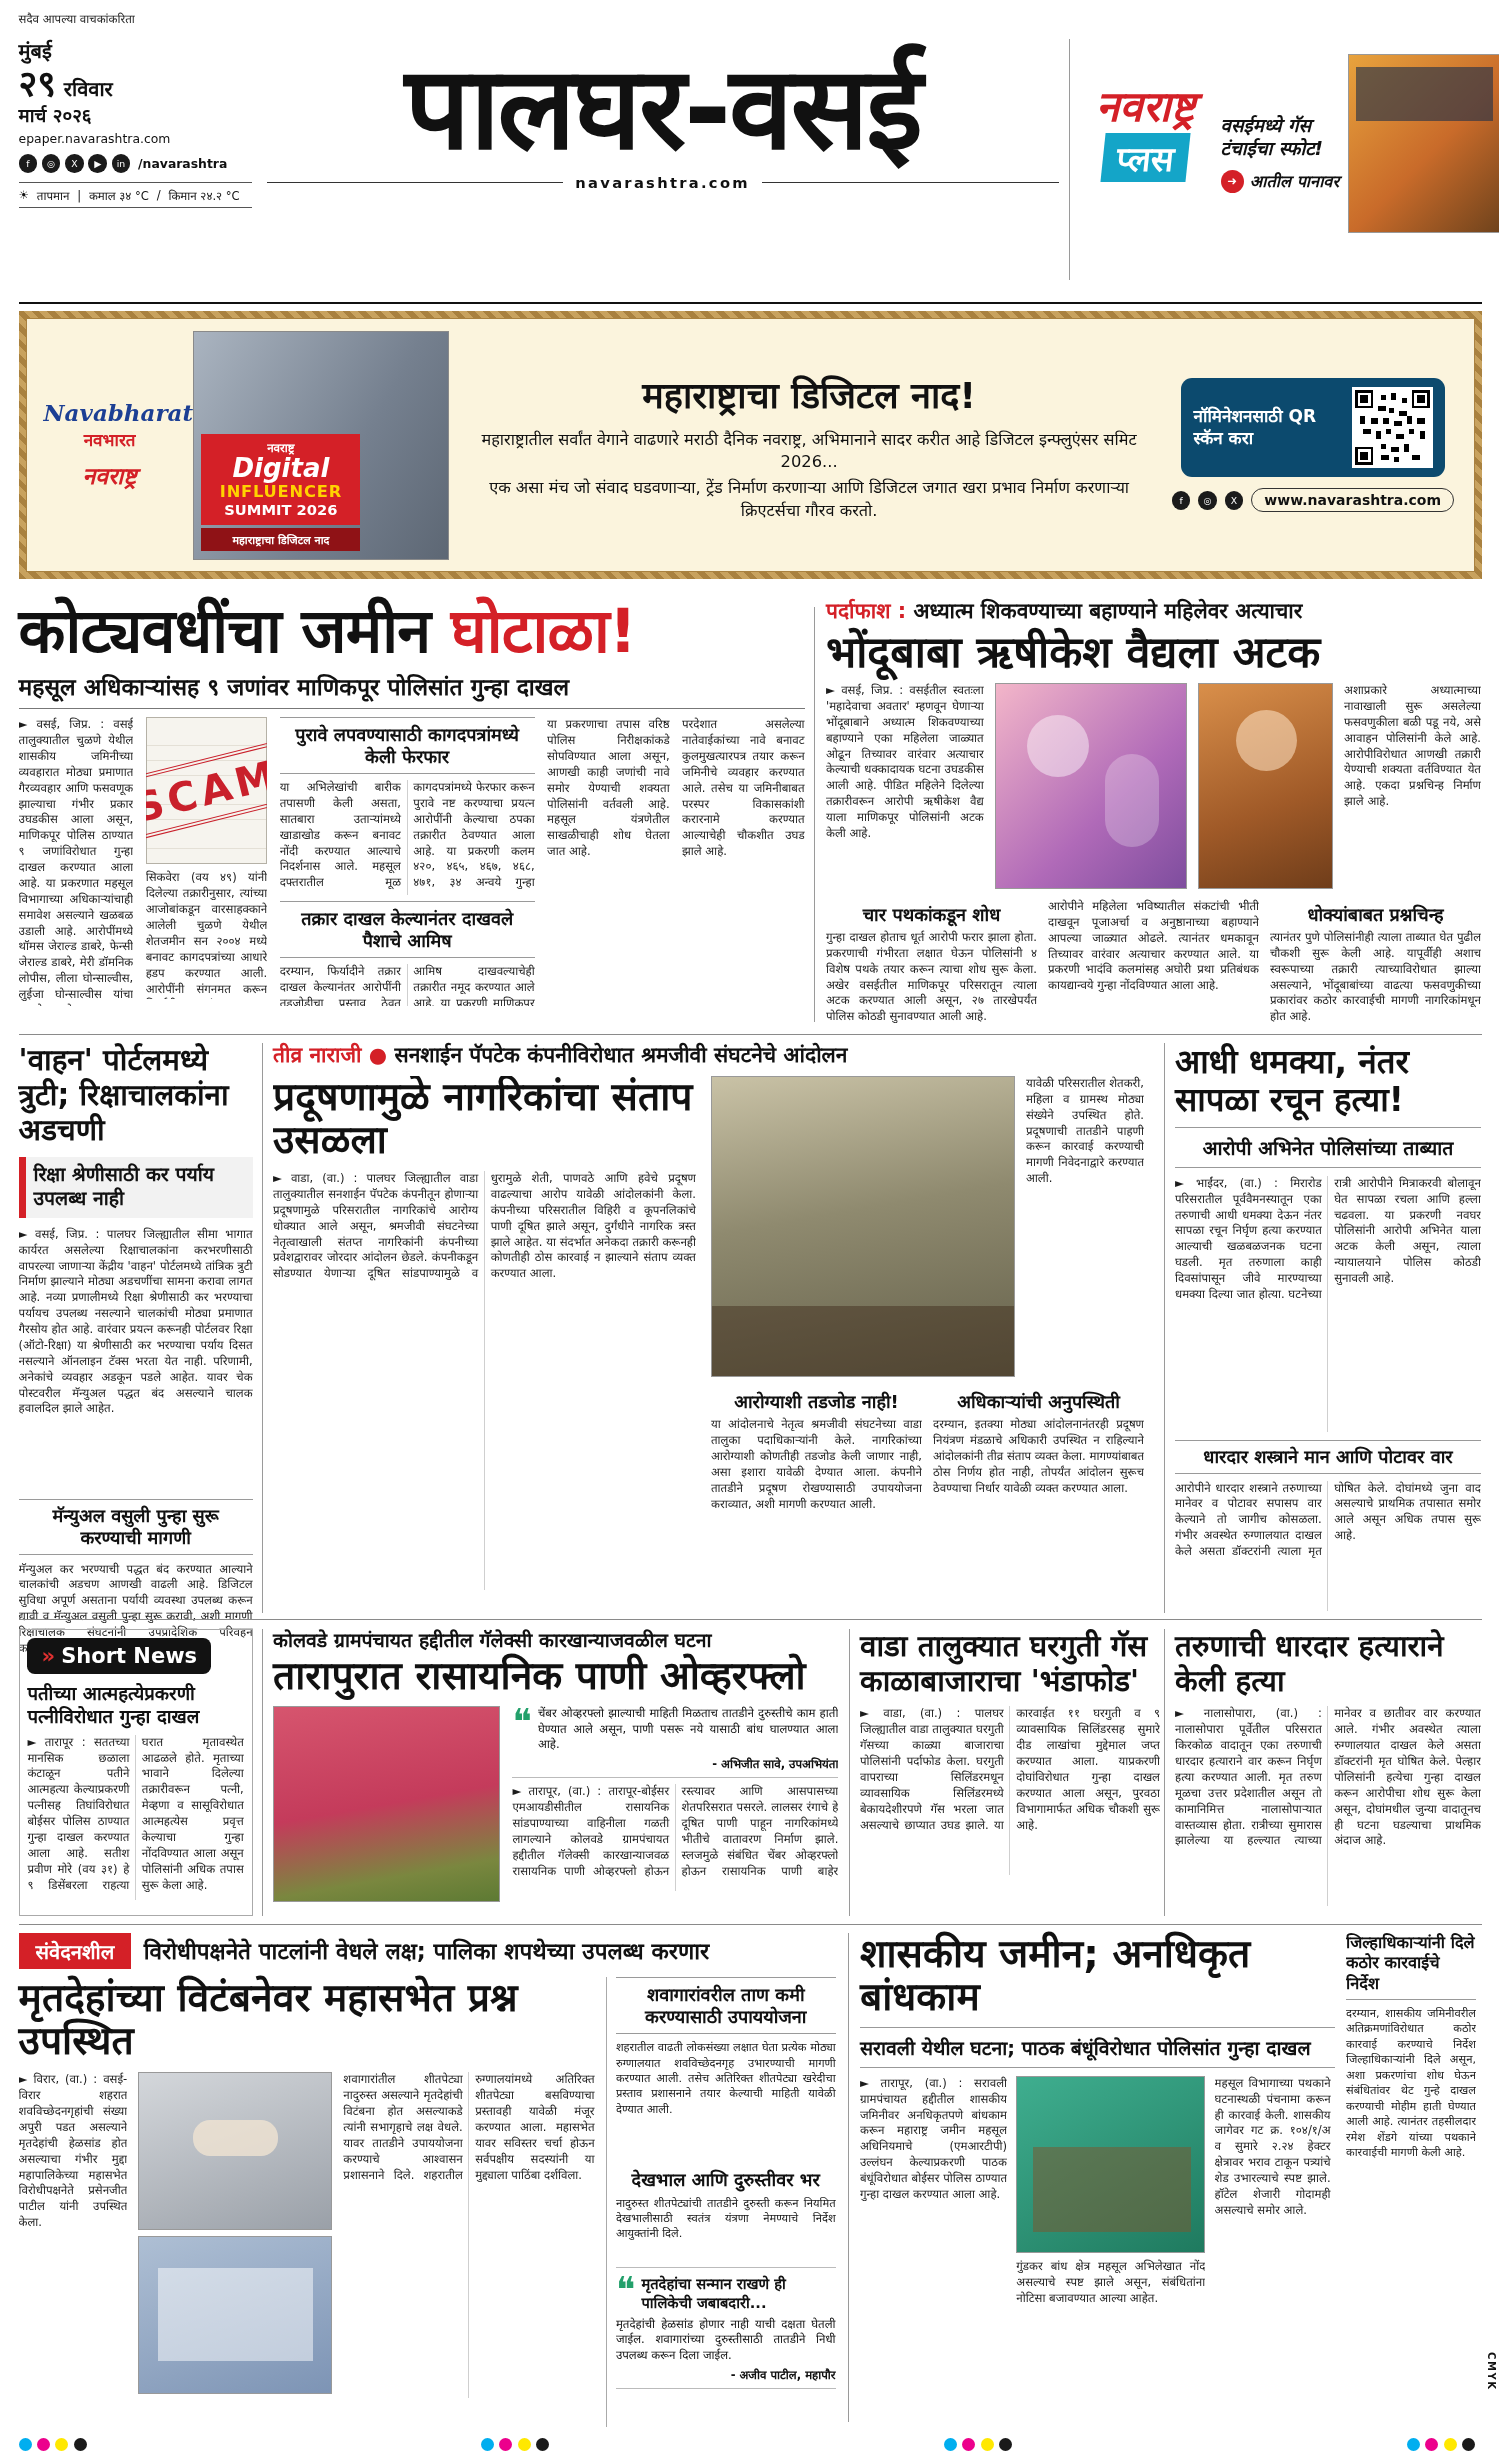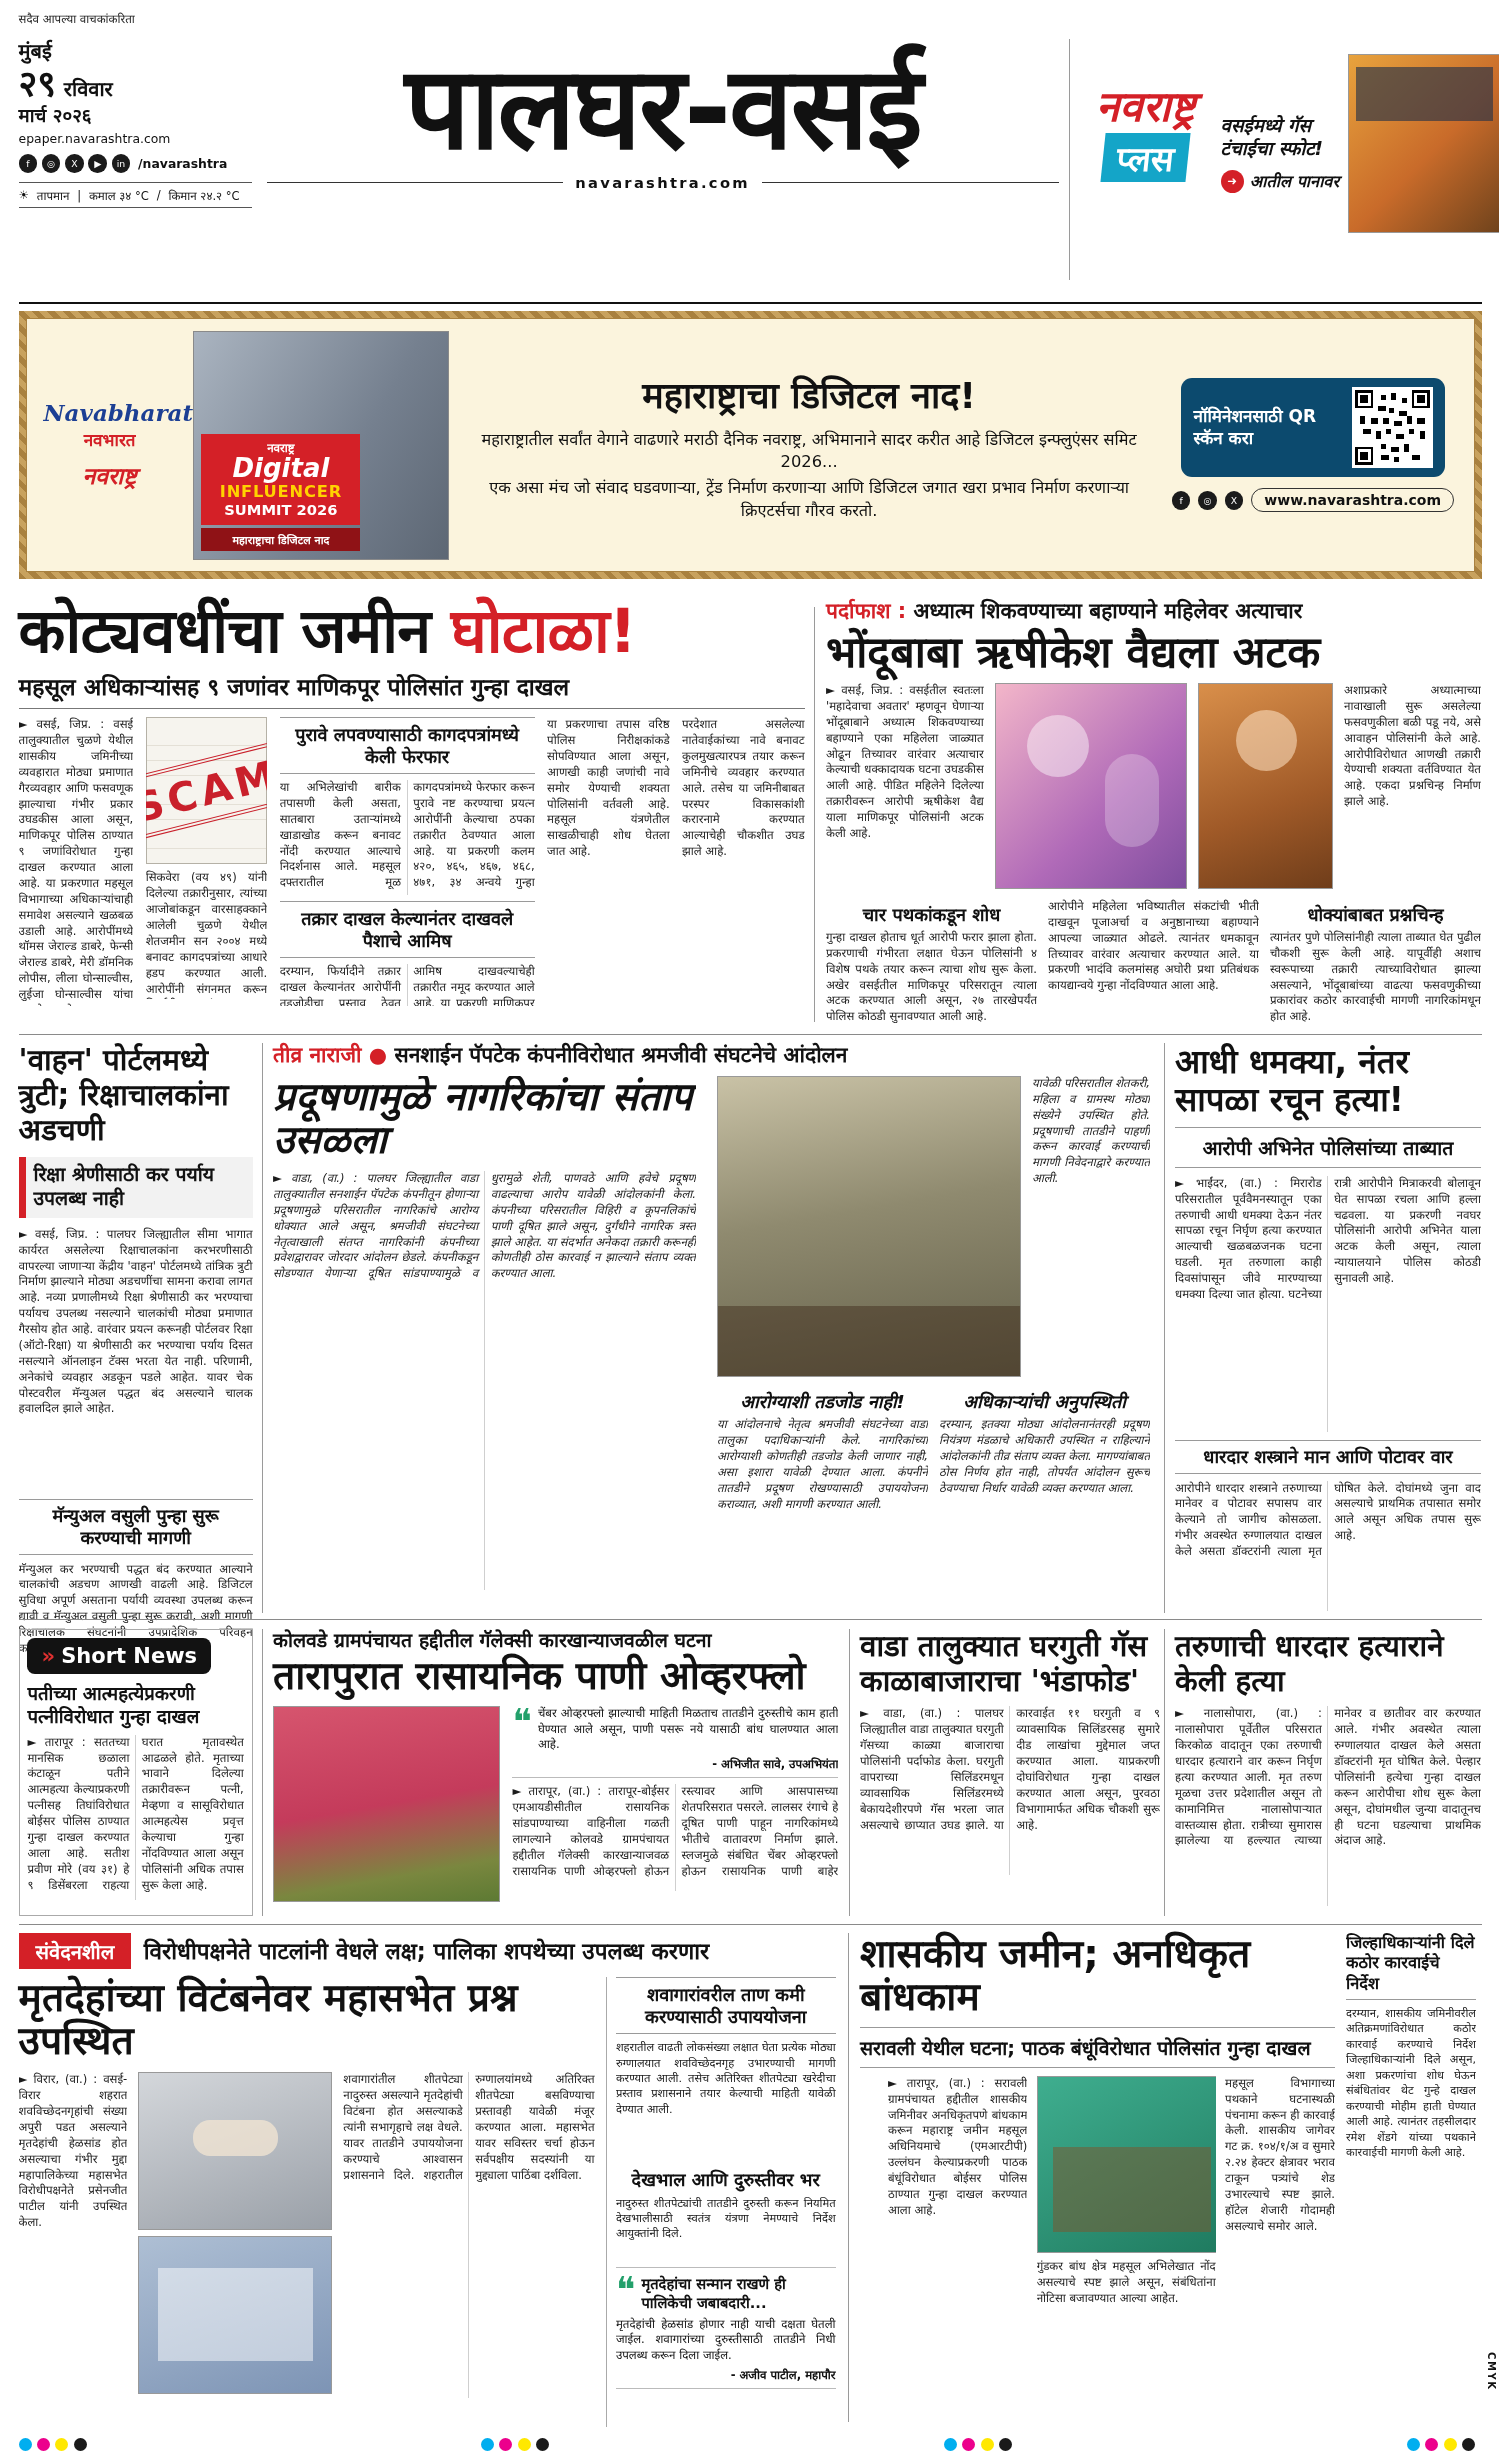--- a/index.html
+++ b/index.html
@@ -290,21 +290,21 @@
   </div>
 
   <div class="vr" style="left:262px;top:1043px;height:570px;"></div>
 
   <div class="abs" style="left:273px;top:1043px;width:882px;height:570px;">
     <div class="kicker">
       <span class="kred">तीव्र नाराजी</span>
       <span class="kred">●</span>
       <span>सनशाईन पॅपटेक कंपनीविरोधात श्रमजीवी संघटनेचे आंदोलन</span>
     </div>
-    <div style="display:flex;gap:21px;margin-top:7.8px;font-style:italic;">
+    <div style="display:flex;gap:15px;margin-top:7.8px;">
       <div style="width:423px;overflow:hidden;">
         <div class="h52">प्रदूषणामुळे नागरिकांचा संताप उसळला</div>
         <div class="bt bt2" style="height:419px;margin-top:9.3px;">► वाडा, (वा.) : पालघर जिल्ह्यातील वाडा तालुक्यातील सनशाईन पॅपटेक कंपनीतून होणाऱ्या प्रदूषणामुळे परिसरातील नागरिकांचे आरोग्य धोक्यात आले असून, श्रमजीवी संघटनेच्या नेतृत्वाखाली संतप्त नागरिकांनी कंपनीच्या प्रवेशद्वारावर जोरदार आंदोलन छेडले. कंपनीकडून सोडण्यात येणाऱ्या दूषित सांडपाण्यामुळे व धुरामुळे शेती, पाणवठे आणि हवेचे प्रदूषण वाढल्याचा आरोप यावेळी आंदोलकांनी केला. कंपनीच्या परिसरातील विहिरी व कूपनलिकांचे पाणी दूषित झाले असून, दुर्गंधीने नागरिक त्रस्त झाले आहेत. या संदर्भात अनेकदा तक्रारी करूनही कोणतीही ठोस कारवाई न झाल्याने संताप व्यक्त करण्यात आला.</div>
       </div>
       <div style="width:435px;">
         <div style="display:flex;gap:11px;">
           <div class="ph" style="width:304px;height:301px;background:linear-gradient(170deg,#c9c2a6 0%,#8f8a6f 45%,#64604a 100%);">
             <div class="abs" style="left:0;bottom:0;width:100%;height:70px;background:rgba(60,40,25,.45);"></div>
           </div>
           <div class="bt" style="width:118px;height:301px;">यावेळी परिसरातील शेतकरी, महिला व ग्रामस्थ मोठ्या संख्येने उपस्थित होते. प्रदूषणाची तातडीने पाहणी करून कारवाई करण्याची मागणी निवेदनाद्वारे करण्यात आली.</div>
@@ -414,21 +414,21 @@
     </div>
   </div>
 
   <div class="vr" style="left:848px;top:1933px;height:489px;"></div>
 
   <div class="abs" style="left:860px;top:1933px;width:621px;height:494px;">
     <div style="display:flex;gap:11px;">
       <div style="width:475px;">
         <div class="h52">शासकीय जमीन; अनधिकृत बांधकाम</div>
         <div class="subcenter" style="text-align:left;">सरावली येथील घटना; पाठक बंधूंविरोधात पोलिसांत गुन्हा दाखल</div>
-        <div style="display:flex;gap:9.3px;height:365px;margin-left:28px;">
+        <div style="display:flex;gap:9.3px;height:365px;">
           <div class="bt" style="width:147px;">► तारापूर, (वा.) : सरावली ग्रामपंचायत हद्दीतील शासकीय जमिनीवर अनधिकृतपणे बांधकाम करून महाराष्ट्र जमीन महसूल अधिनियमाचे (एमआरटीपी) उल्लंघन केल्याप्रकरणी पाठक बंधूंविरोधात बोईसर पोलिस ठाण्यात गुन्हा दाखल करण्यात आला आहे.</div>
           <div style="width:189px;overflow:hidden;">
             <div class="ph" style="width:189px;height:177px;background:linear-gradient(150deg,#3fae8f 0%,#1f7a5f 100%);">
               <div class="abs" style="left:15.5px;top:70px;width:158px;height:85px;background:rgba(120,90,50,.55);"></div>
             </div>
             <div class="bt" style="height:175px;margin-top:6.2px;">गुंडकर बांध क्षेत्र महसूल अभिलेखात नोंद असल्याचे स्पष्ट झाले असून, संबंधितांना नोटिसा बजावण्यात आल्या आहेत.</div>
           </div>
           <div class="bt" style="width:116px;">महसूल विभागाच्या पथकाने घटनास्थळी पंचनामा करून ही कारवाई केली. शासकीय जागेवर गट क्र. १०४/१/अ व सुमारे २.२४ हेक्टर क्षेत्रावर भराव टाकून पत्र्यांचे शेड उभारल्याचे स्पष्ट झाले. हॉटेल शेजारी गोदामही असल्याचे समोर आले.</div>
         </div>
       </div>

